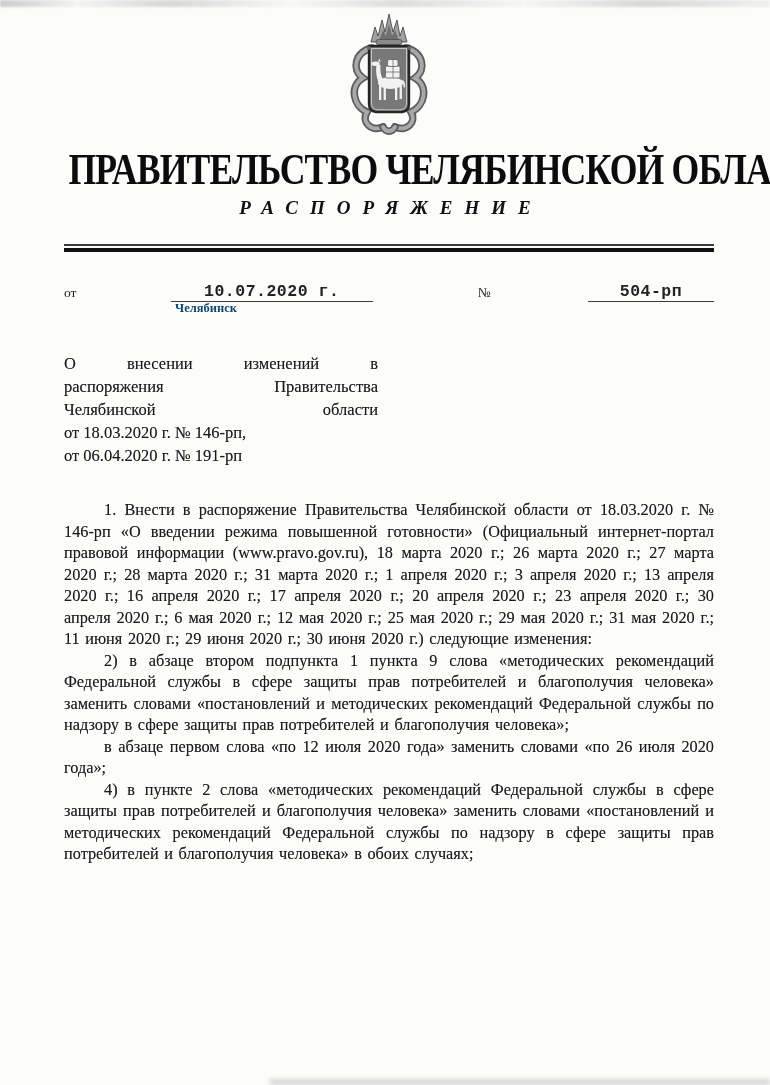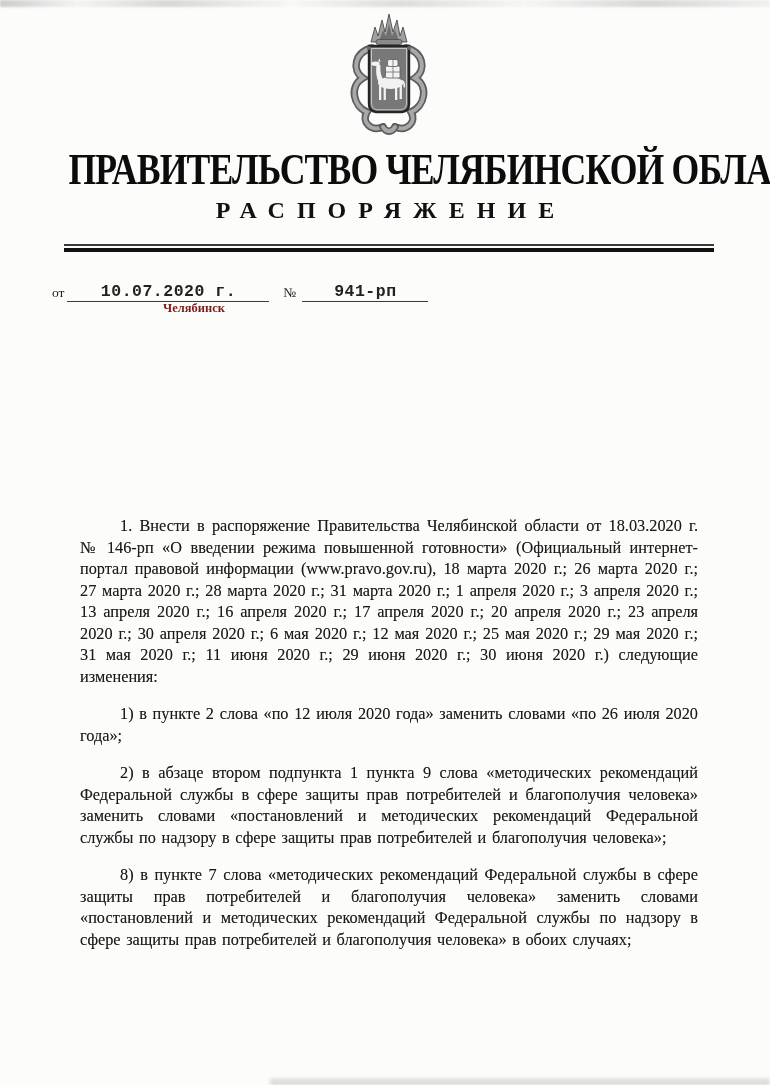--- a/index.html
+++ b/index.html
@@ -36,65 +36,65 @@
   .org-name span{
     display:inline-block;
     font-size:42px;font-weight:bold;color:#0c0c0c;
     letter-spacing:-1px;
     transform:scaleX(.85) scaleY(1.06);transform-origin:center top;
   }
   
   .doc-type{
     position:absolute;top:197px;left:0;width:770px;
     text-align:center;
-    font-size:24px;font-weight:bold;color:#111;
-    letter-spacing:12px;text-indent:12px;white-space:nowrap;
+    font-size:19px;font-weight:bold;color:#111;
+    letter-spacing:12px;text-indent:12px;white-space:nowrap;font-style:italic;
   }
   
   .rule-thin{position:absolute;top:244px;left:64px;width:650px;height:2px;background:#3a3a3a;}
   .rule-thick{position:absolute;top:248px;left:64px;width:650px;height:3.5px;background:#111;}
   
   .req-row{
-    position:absolute;top:276px;left:52px;width:650px;height:26px;
-    display:flex;align-items:flex-end;
+    position:absolute;top:276px;left:64px;width:650px;height:26px;
+    display:flex;align-items:flex-end;justify-content:space-between;
   }
   .req-label{font-size:13.5px;color:#222;padding:0 3px 1px 0;}
   .req-line1{
     width:202px;border-bottom:1.4px solid #3c3c3c;
     text-align:center;
   }
   .req-line2{
     width:126px;border-bottom:1.4px solid #3c3c3c;
     text-align:center;margin-right:0;
   }
   .req-value{
     font-family:"Liberation Mono", monospace;
     font-size:16.5px;font-weight:bold;color:#222;
     letter-spacing:.5px;white-space:nowrap;
   }
   .req-num-label{font-size:13.5px;color:#222;padding:0 6px 1px 14px;}
   .req-city{
-    position:absolute;top:301px;left:93px;width:202px;
-    text-align:center;font-size:12.5px;font-weight:bold;color:#7f1d1d;
+    position:absolute;top:301px;left:105px;width:202px;
+    text-align:center;font-size:12.5px;font-weight:bold;color:#0c4a6e;
   }
   
   .subject{
     position:absolute;top:352px;left:64px;width:314px;
     font-size:16.5px;line-height:23px;color:#1c1c1c;
     text-shadow:0 0 .4px rgba(20,20,20,.45);
   }
   .subject .jline{text-align:justify;text-align-last:justify;}
   
   .body-text{
     position:absolute;top:499px;left:64px;width:650px;
     font-size:16.3px;line-height:21.5px;color:#1b1b1b;
     text-align:justify;
     text-shadow:0 0 .4px rgba(20,20,20,.45);
   }
-  .body-text p{margin:16px;text-indent:40px;word-spacing:1.5px;}
+  .body-text p{margin:0;text-indent:40px;word-spacing:1.5px;}
 </style>
 </head>
 <body>
 
 <div class="page">
 
   <div class="scan-smudge"></div>
 
   <div class="emblem">
     <svg viewBox="0 0 100 132" width="108" height="132" xmlns="http://www.w3.org/2000/svg">
@@ -145,27 +145,34 @@
   <div class="rule-thin"></div>
   <div class="rule-thick"></div>
 
   <div class="req-row">
     <span class="req-label">от</span>
     <span class="req-line1">
       <span class="req-value">10.07.2020 г.</span>
     </span>
     <span class="req-num-label">№</span>
     <span class="req-line2">
-      <span class="req-value">941-рп</span>
+      <span class="req-value">504-рп</span>
     </span>
   </div>
   <div class="req-city">Челябинск</div>
 
+  <div class="subject">
+    <div class="jline">О внесении изменений в</div>
+    <div class="jline">распоряжения Правительства</div>
+    <div class="jline">Челябинской области</div>
+    <div>от 18.03.2020 г. № 146-рп,</div>
+    <div>от 06.04.2020 г. № 191-рп</div>
+  </div>
 
   <div class="body-text">
     <p>1. Внести в распоряжение Правительства Челябинской области от 18.03.2020 г. № 146-рп «О введении режима повышенной готовности» (Официальный интернет-портал правовой информации (www.pravo.gov.ru), 18 марта 2020 г.; 26 марта 2020 г.; 27 марта 2020 г.; 28 марта 2020 г.; 31 марта 2020 г.; 1 апреля 2020 г.; 3 апреля 2020 г.; 13 апреля 2020 г.; 16 апреля 2020 г.; 17 апреля 2020 г.; 20 апреля 2020 г.; 23 апреля 2020 г.; 30 апреля 2020 г.; 6 мая 2020 г.; 12 мая 2020 г.; 25 мая 2020 г.; 29 мая 2020 г.; 31 мая 2020 г.; 11 июня 2020 г.; 29 июня 2020 г.; 30 июня 2020 г.) следующие изменения:</p>
-    <p>1) в пункте 2 слова «по 12 июля 2020 года» заменить словами «по 26 июля 2020 года»;</p>
     <p>2) в абзаце втором подпункта 1 пункта 9 слова «методических рекомендаций Федеральной службы в сфере защиты прав потребителей и благополучия человека» заменить словами «постановлений и методических рекомендаций Федеральной службы по надзору в сфере защиты прав потребителей и благополучия человека»;</p>
-    <p>8) в пункте 7 слова «методических рекомендаций Федеральной службы в сфере защиты прав потребителей и благополучия человека» заменить словами «постановлений и методических рекомендаций Федеральной службы по надзору в сфере защиты прав потребителей и благополучия человека» в обоих случаях;</p>
+    <p>в абзаце первом слова «по 12 июля 2020 года» заменить словами «по 26 июля 2020 года»;</p>
+    <p>4) в пункте 2 слова «методических рекомендаций Федеральной службы в сфере защиты прав потребителей и благополучия человека» заменить словами «постановлений и методических рекомендаций Федеральной службы по надзору в сфере защиты прав потребителей и благополучия человека» в обоих случаях;</p>
   </div>
 
   <div class="scan-bottom"></div>
 </div>
 
 </body></html>

